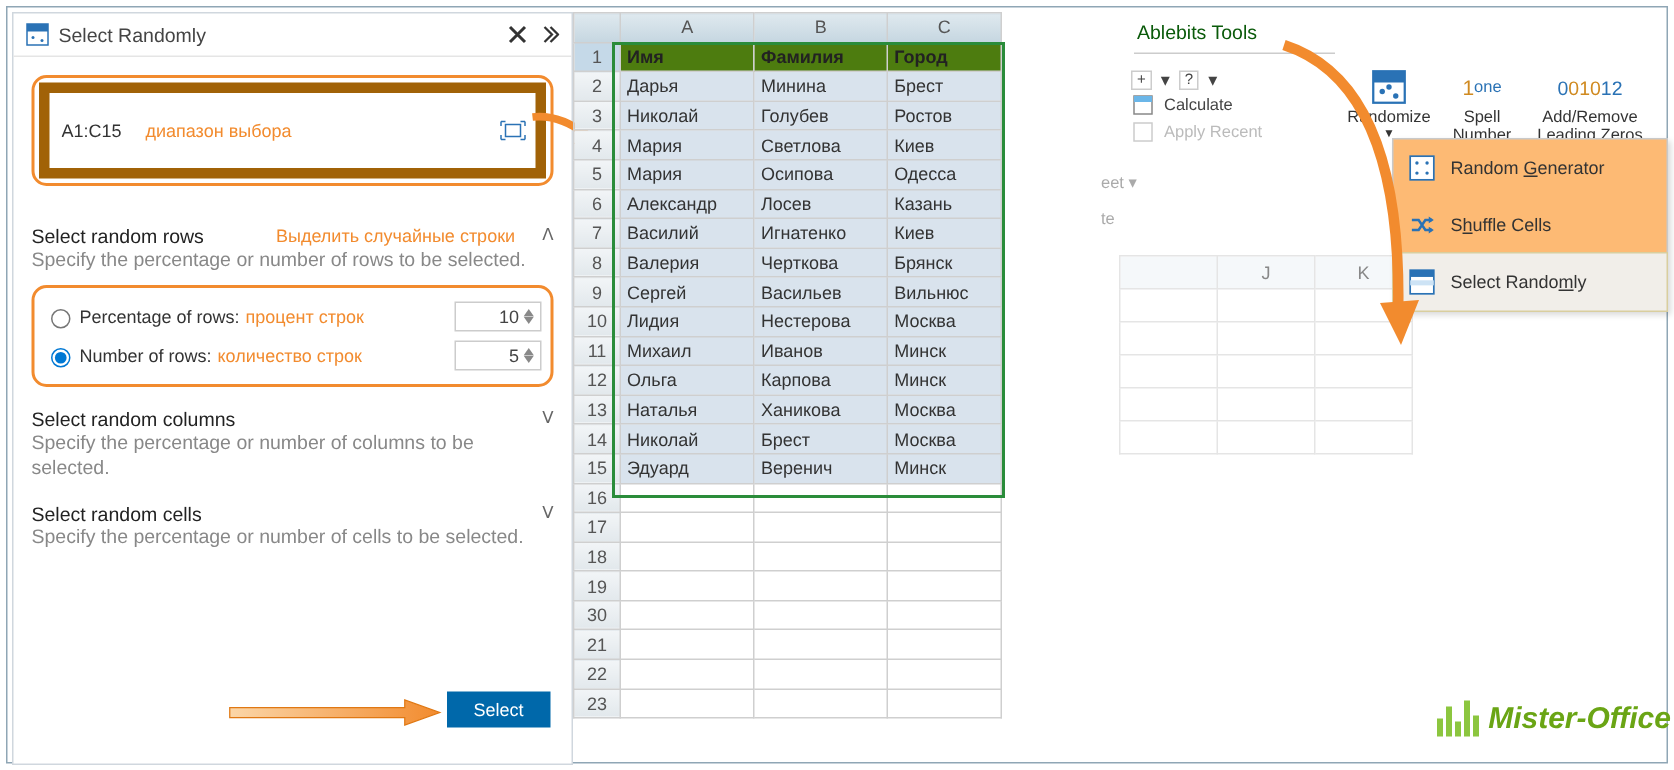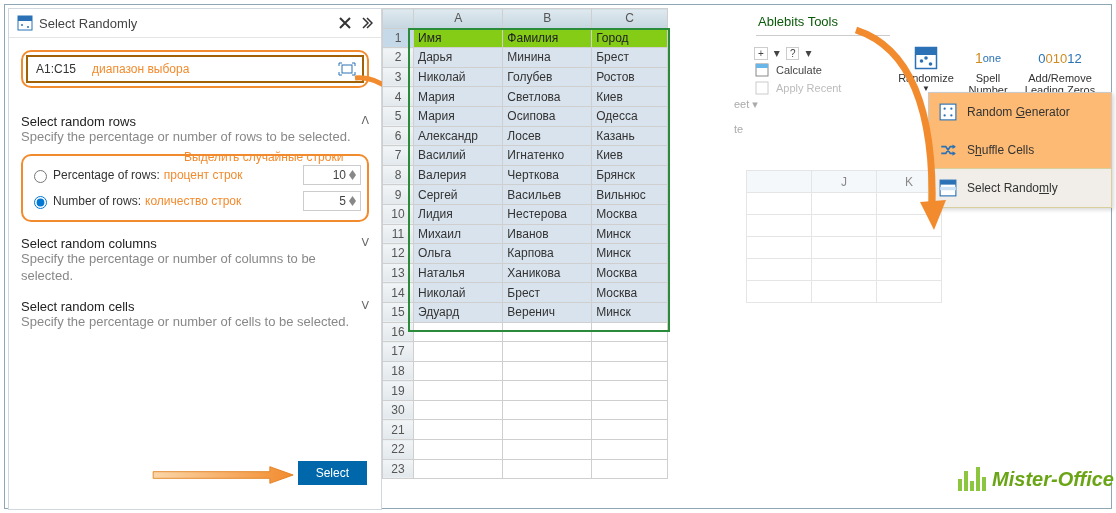--- a/index.html
+++ b/index.html
@@ -4,21 +4,21 @@
 <style>
 body{margin:0;font-family:"Segoe UI",Arial,sans-serif;font-size:12px;color:#444;background:#fff;width:1116px;height:513px;position:relative;overflow:hidden}
 .border{position:absolute;inset:4px;border:1.5px solid #8fa6b5}
 
 .pane{position:absolute;left:8px;top:8px;width:372px;height:500px;background:#fff;border:1px solid #d0d7de}
 .pane-hd{display:flex;align-items:center;padding:6px 8px;border-bottom:1px solid #e5e5e5}
 .pane-ico{width:16px;height:16px;margin-right:6px}
 .pane-ttl{flex:1;font-size:13px;color:#444}
 .pane-x,.pane-pin{width:16px;height:16px;cursor:pointer;margin-left:4px}
 .field-wrap{margin:12px;border:2px solid #f28b2e;border-radius:10px;padding:3px}
-.range-in{display:flex;align-items:center;background:#fff;border:2px solid #a16207;padding:4px 6px}
+.range-in{display:flex;align-items:center;background:#fff;border:7px solid #a16207;padding:17px 6px}
 .range-txt{border:none;outline:none;width:50px;font-size:12px;color:#333}
 .range-hint{color:#f28b2e;margin-left:4px;font-size:12px}
 .pick{width:18px;height:14px;margin-left:auto}
 .chk-row{margin:0 12px;display:flex;align-items:center;border:2px solid #f28b2e;border-radius:6px;padding:2px 4px;width:fit-content}
 .chk-row input{accent-color:#0078d4;margin-right:4px}
 .chk-row .hdr{color:#0078d4}
 .annot{color:#f28b2e;font-size:12px;margin-left:6px}
 .annot-abs{position:absolute;color:#f28b2e;font-size:12px}
 .sec{margin:14px 12px 0 12px}
 .sec-ttl{font-size:13px;color:#222;display:flex;align-items:flex-start}
@@ -35,21 +35,21 @@
 .spin svg{width:7px;height:5px}
 .btn-sel{position:absolute;bottom:24px;right:14px;background:#0068aa;color:#fff;padding:5px 18px;font-size:12px;border:none;cursor:pointer}
 
 .arrow-sel{position:absolute;bottom:24px;left:130px;width:170px;height:20px}
 
 .grid{position:absolute;left:382px;top:8px;width:286px}
 .grid table{border-collapse:collapse;width:100%}
 .grid th,.grid td{border:1px solid #cfcfcf;font-size:12px;padding:0 4px;height:18.6px;text-align:left}
 .grid .colhd{background:linear-gradient(#f2f5f7,#e2e8ec);text-align:center;color:#555;font-weight:normal}
 .grid .rowhd{background:linear-gradient(#f2f5f7,#e2e8ec);text-align:center;color:#555;width:22px;font-weight:normal}
-.grid .hdr-cell{background:#84cc16;font-weight:normal;color:#222}
+.grid .hdr-cell{background:#4d7c0f;font-weight:bold;color:#222}
 .grid .data{background:#d9e3ed;color:#333}
 .grid .data-hdr-row .rowhd{background:#c5d9e8}
 .grid .empty{background:#fff}
 .grid .sel-col .colhd{background:linear-gradient(#dfe9ef,#c5d6e0)}
 
 .tbl-sel{position:absolute;left:408px;top:28px;width:258px;height:300px;border:2px solid #2a8c3a;pointer-events:none}
 
 .rib{position:absolute;left:746px;top:10px;width:364px;height:500px}
 .rib-title{font-size:13px;color:#0a5a0a;border-bottom:1px solid #ccc;padding:4px 2px 6px;margin-left:10px;width:130px}
 .rib-top{display:flex;margin-top:8px}
@@ -360,21 +360,21 @@
             <rect x="2" y="2" width="12" height="4" fill="#6bb6e8"></rect>
           </svg>
           <span>Calculate</span>
         </div>
       <div class="rb sm" style="color:#bbb">
           <svg viewBox="0 0 16 16">
             <rect x="2" y="2" width="12" height="12" fill="#fff" stroke="#ccc"></rect>
           </svg>
           <span>Apply Recent</span>
         </div>
-      <div class="sm" style="color:#aaa;margin-left:-20px;margin-top:2px">eet ▾</div>
+      <div class="sm" style="color:#aaa;margin-left:-20px;margin-top:19px">eet ▾</div>
       <div class="sm" style="color:#aaa;margin-left:-20px;margin-top:12px">te</div>
     </div>
     <div class="rib-buttons">
       <div class="rbtn"><div class="icobox">
             <svg width="24" height="24" viewBox="0 0 16 16">
               <rect x="1" y="1" width="14" height="14" fill="#fff" stroke="#2a72b5"></rect>
               <rect x="1" y="1" width="14" height="5" fill="#2a72b5"></rect>
               <circle cx="5" cy="10" r="1.2" fill="#2a72b5"></circle>
               <circle cx="11" cy="12" r="1.2" fill="#2a72b5"></circle>
               <circle cx="8" cy="8" r="1.2" fill="#2a72b5"></circle>

